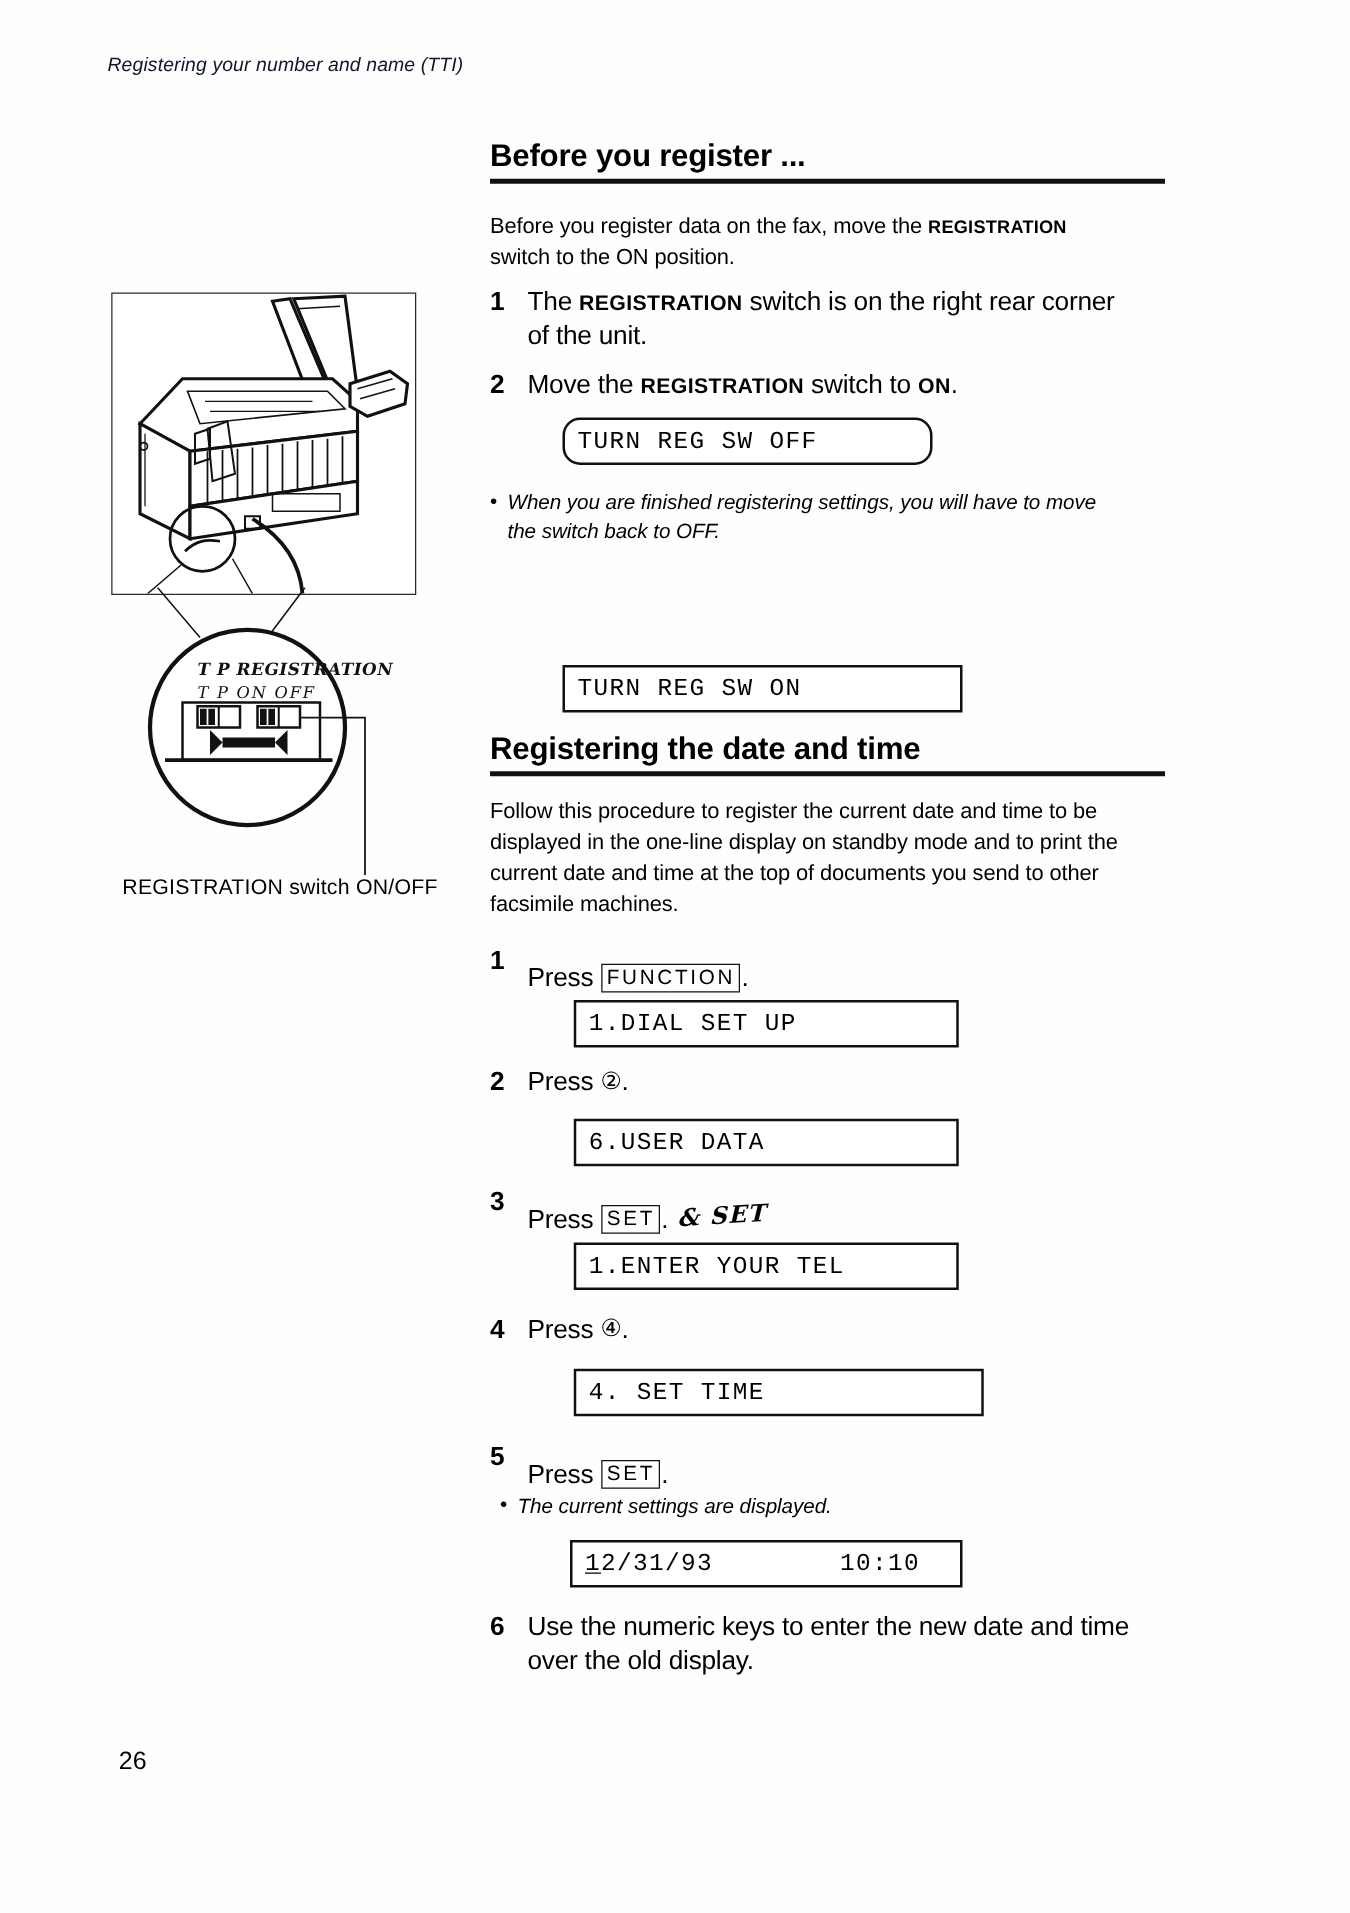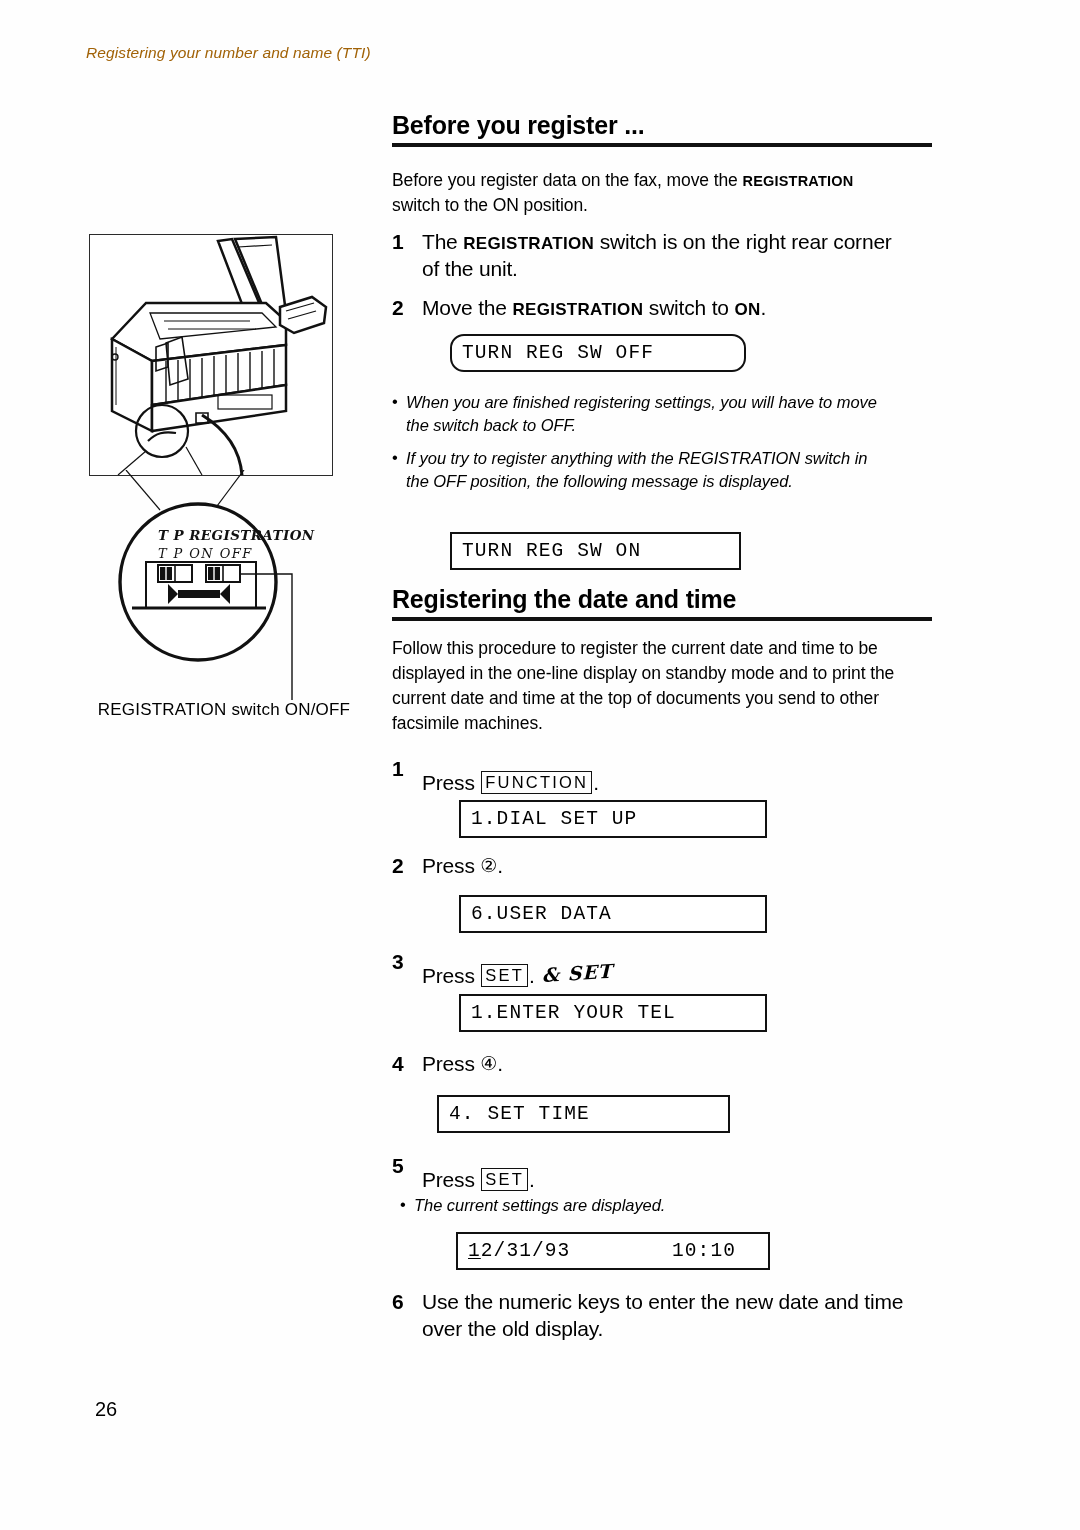--- a/index.html
+++ b/index.html
@@ -23,21 +23,21 @@
   }
 
   
   .running-head {
     position: absolute;
     left: 86px;
     top: 44px;
     font-size: 15.5px;
     font-style: italic;
     letter-spacing: 0.1px;
-    color: #a16207;
+    color: #0f172a;
   }
 
   
   .illus-box {
     position: absolute;
     left: 89px;
     top: 234px;
     width: 242px;
     height: 240px;
     border: 1.5px solid #2b2b2b;
@@ -314,25 +314,22 @@
   </div>
 
   <div class="lcd" style="left:450px; top:334px; width:296px;border-radius:14px;">
     <span>TURN REG SW OFF</span>
   </div>
 
   <div class="col" style="top:391px; width:505px;">
     <div class="note">When you are finished registering settings, you will have to move the switch back to OFF.</div>
   </div>
 
-  <div class="col" style="top:447px; width:500px;">
-    <div class="note">If you try to register anything with the REGISTRATION switch in the OFF position, the following message is displayed.</div>
-  </div>
-
-  <div class="lcd" style="left:450px; top:532px; width:291px;">
+
+  <div class="lcd" style="left:450px; top:532px; width:320px;">
     <span>TURN REG SW ON</span>
   </div>
 
   <div class="col" style="top:586px;">
     <h2 class="sec-head">Registering the date and time</h2>
     <div class="rule"></div>
   </div>
 
   <div class="col" style="top:636px; width:520px;">
     <p class="body">Follow this procedure to register the current date and time to be displayed in the one-line display on standby mode and to print the current date and time at the top of documents you send to other facsimile machines.</p>
@@ -363,21 +360,21 @@
   </div>
   <div class="lcd" style="left:459px; top:994px; width:308px;">
     <span>1.ENTER YOUR TEL</span>
   </div>
 
   <div class="col" style="top:1050px; width:510px;">
     <div class="step">
       <span class="num">4</span><span>Press</span>&nbsp;<span class="circnum">④</span><span>.</span>
     </div>
   </div>
-  <div class="lcd" style="left:437px; top:1095px; width:293px;">
+  <div class="lcd" style="left:459px; top:1095px; width:328px;">
     <span>4. SET TIME</span>
   </div>
 
   <div class="col" style="top:1152px; width:510px;">
     <div class="step">
       <span class="num">5</span><span>Press</span>&nbsp;<span class="keycap">SET</span><span>.</span>
     </div>
   </div>
   <div class="col" style="top:1194px; left:400px; width:420px;">
     <div class="note">The current settings are displayed.</div>

